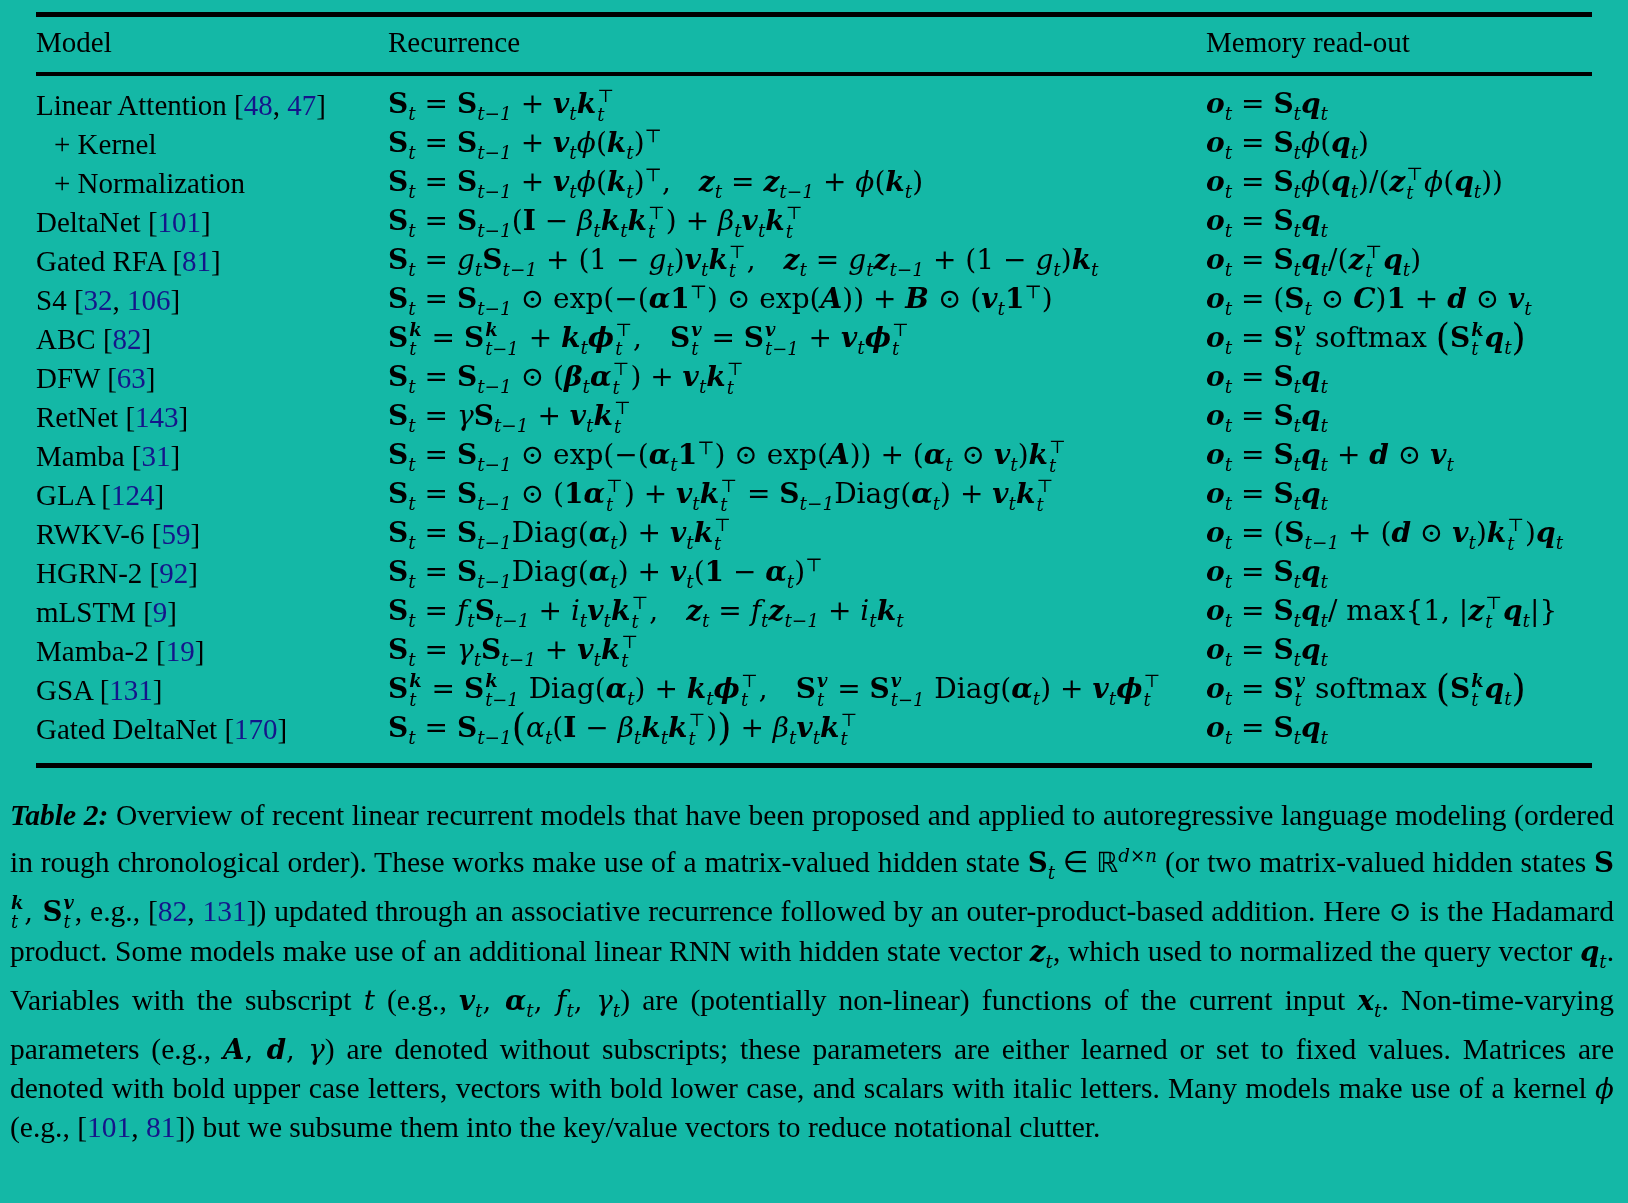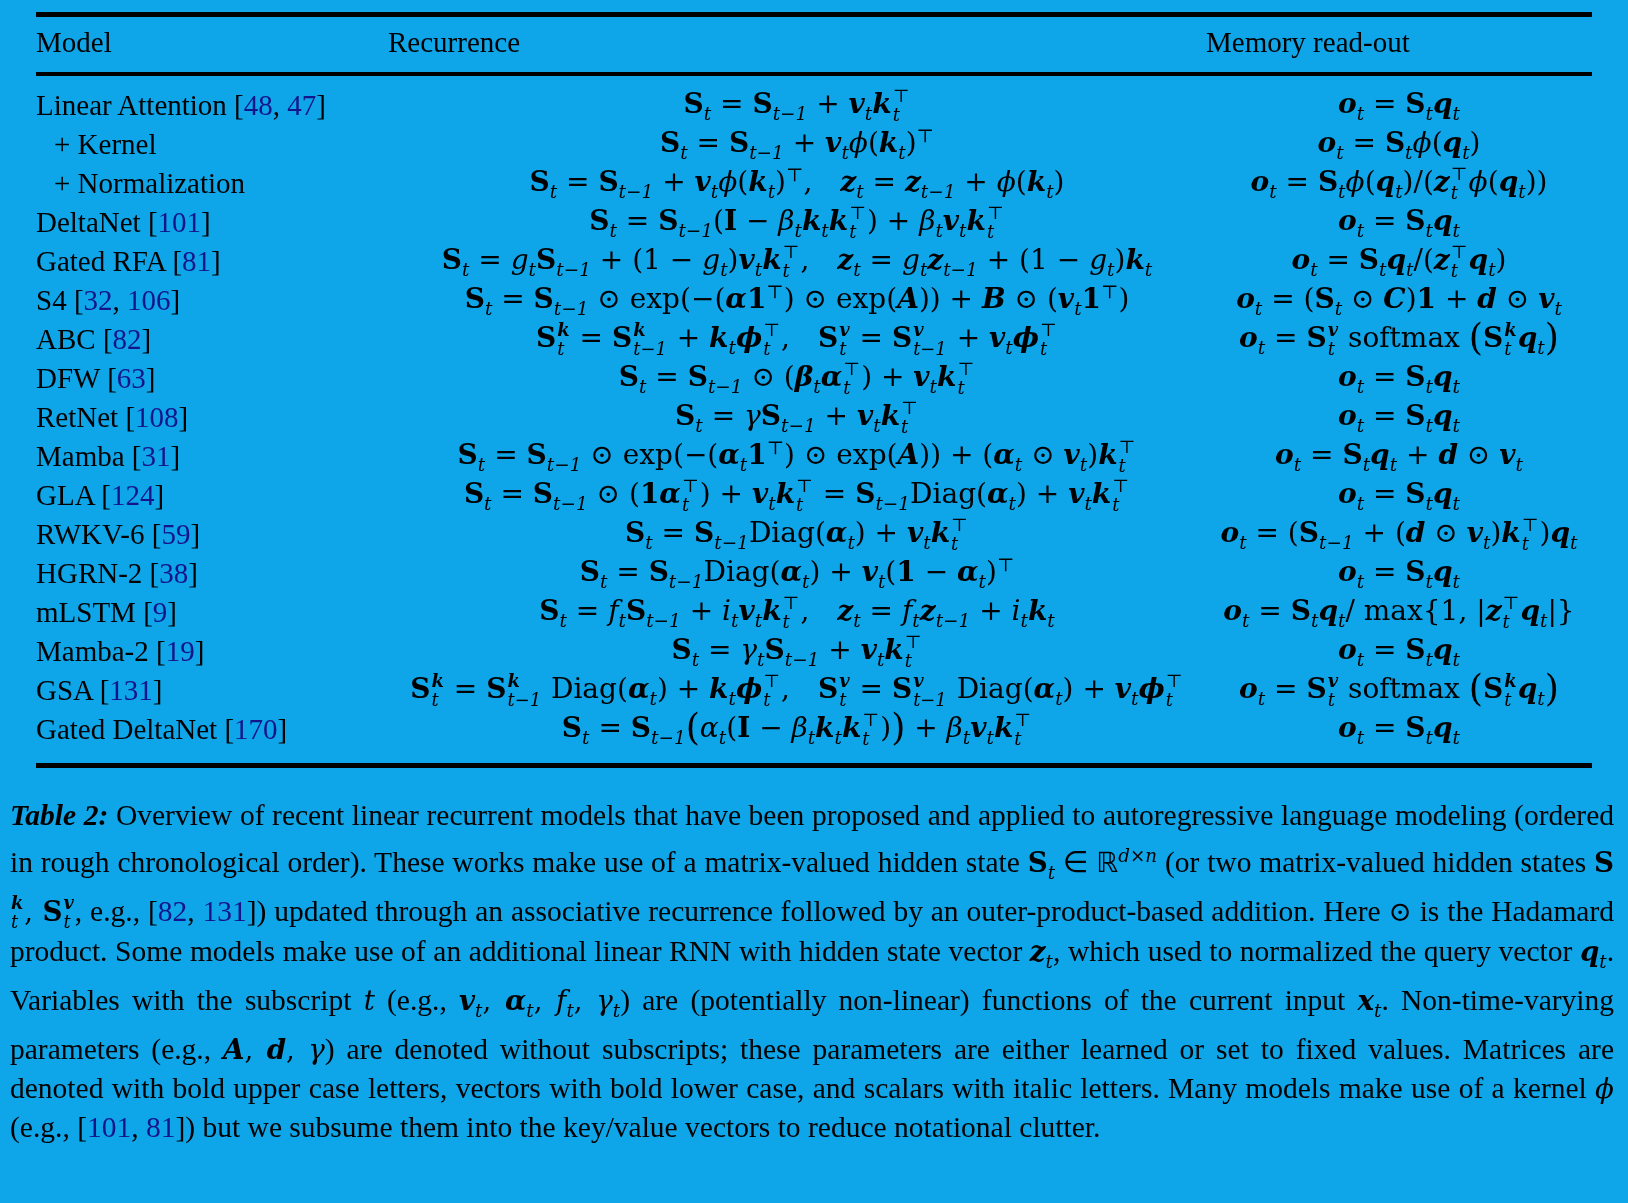--- a/index.html
+++ b/index.html
@@ -1,33 +1,33 @@
 <!DOCTYPE html>
 <html><head>
 <meta charset="utf-8">
 <style>
   html,body{margin:0;padding:0;background:#fff;}
   body{width:1628px;height:1203px;font-family:"Liberation Serif",serif;color:#000;}
-  .page{position:relative;width:1628px;height:1203px;background:#0ea5e9;overflow:hidden;}
+  .page{position:relative;width:1628px;height:1203px;background:#14b8a6;overflow:hidden;}
 
   table.tbl{position:absolute;left:36px;top:12px;width:1556px;border-collapse:collapse;
     border-top:5px solid #000;border-bottom:5px solid #000;}
   thead th{border-bottom:4px solid #000;text-align:left;font-weight:normal;
     font-size:29px;padding:9px 0 13px 0;font-family:"Liberation Serif",serif;}
   .c-model{width:352px;}
   .c-rec{width:818px;}
   .c-out{width:auto;}
   tbody td{height:39px;vertical-align:middle;padding:0;white-space:nowrap;line-height:1.15;}
   tbody tr:first-child td{padding-top:10px;}
   tbody tr:last-child td{padding-bottom:14px;}
   td.c-model{font-size:29px;font-family:"Liberation Serif",serif;}
 
   
   .math,.mt{font-family:"DejaVu Serif","DejaVu Sans",serif;font-style:normal;}
-  .math{font-size:28px;text-align:center;}
+  .math{font-size:28px;}
   .mt{font-size:0.94em;}
   .math i,.mt i{font-style:italic;font-weight:normal;}
   .math b,.mt b{font-style:italic;font-weight:bold;}
   .mb{font-style:normal !important;font-weight:bold;}
   .bb{font-family:"DejaVu Sans",sans-serif;font-style:normal;}
   .math sub,.mt sub{font-size:0.66em;font-style:italic;}
   .math sup,.mt sup{font-size:0.66em;font-style:normal;}
   .ss{display:inline-flex;flex-direction:column;align-items:flex-start;
     font-size:0.64em;line-height:1.05;vertical-align:middle;margin:0 1px;}
   .ss .sp{font-style:normal;display:block;}
@@ -146,21 +146,21 @@
               <span class="sp">⊤</span>
               <span class="sb">t</span>
             </span>) + <b>v</b><sub>t</sub><b>k</b><span class="ss">
               <span class="sp">⊤</span>
               <span class="sb">t</span>
             </span></td>
       <td class="c-out math"><b>o</b><sub>t</sub> = <span class="mb">S</span><sub>t</sub><b>q</b><sub>t</sub></td>
     </tr>
 
     <tr>
-      <td class="c-model">RetNet [<a class="cite">108</a>]</td>
+      <td class="c-model">RetNet [<a class="cite">143</a>]</td>
       <td class="c-rec math"><span class="mb">S</span><sub>t</sub> = <i>γ</i><span class="mb">S</span><sub>t−1</sub> + <b>v</b><sub>t</sub><b>k</b><span class="ss">
               <span class="sp">⊤</span>
               <span class="sb">t</span>
             </span></td>
       <td class="c-out math"><b>o</b><sub>t</sub> = <span class="mb">S</span><sub>t</sub><b>q</b><sub>t</sub></td>
     </tr>
 
     <tr>
       <td class="c-model">Mamba [<a class="cite">31</a>]</td>
       <td class="c-rec math"><span class="mb">S</span><sub>t</sub> = <span class="mb">S</span><sub>t−1</sub> ⊙ exp(−(<b>α</b><sub>t</sub><span class="mb">1</span><sup>⊤</sup>) ⊙ exp(<b>A</b>)) + (<b>α</b><sub>t</sub> ⊙ <b>v</b><sub>t</sub>)<b>k</b><span class="ss">
@@ -191,21 +191,21 @@
               <span class="sp">⊤</span>
               <span class="sb">t</span>
             </span></td>
       <td class="c-out math"><b>o</b><sub>t</sub> = (<span class="mb">S</span><sub>t−1</sub> + (<b>d</b> ⊙ <b>v</b><sub>t</sub>)<b>k</b><span class="ss">
               <span class="sp">⊤</span>
               <span class="sb">t</span>
             </span>)<b>q</b><sub>t</sub></td>
     </tr>
 
     <tr>
-      <td class="c-model">HGRN-2 [<a class="cite">38</a>]</td>
+      <td class="c-model">HGRN-2 [<a class="cite">92</a>]</td>
       <td class="c-rec math"><span class="mb">S</span><sub>t</sub> = <span class="mb">S</span><sub>t−1</sub>Diag(<b>α</b><sub>t</sub>) + <b>v</b><sub>t</sub>(<span class="mb">1</span> − <b>α</b><sub>t</sub>)<sup>⊤</sup></td>
       <td class="c-out math"><b>o</b><sub>t</sub> = <span class="mb">S</span><sub>t</sub><b>q</b><sub>t</sub></td>
     </tr>
 
     <tr>
       <td class="c-model">mLSTM [<a class="cite">9</a>]</td>
       <td class="c-rec math"><span class="mb">S</span><sub>t</sub> = <i>f</i><sub>t</sub><span class="mb">S</span><sub>t−1</sub> + <i>i</i><sub>t</sub><b>v</b><sub>t</sub><b>k</b><span class="ss">
               <span class="sp">⊤</span>
               <span class="sb">t</span>
             </span>, <b>z</b><sub>t</sub> = <i>f</i><sub>t</sub><b>z</b><sub>t−1</sub> + <i>i</i><sub>t</sub><b>k</b><sub>t</sub></td>

